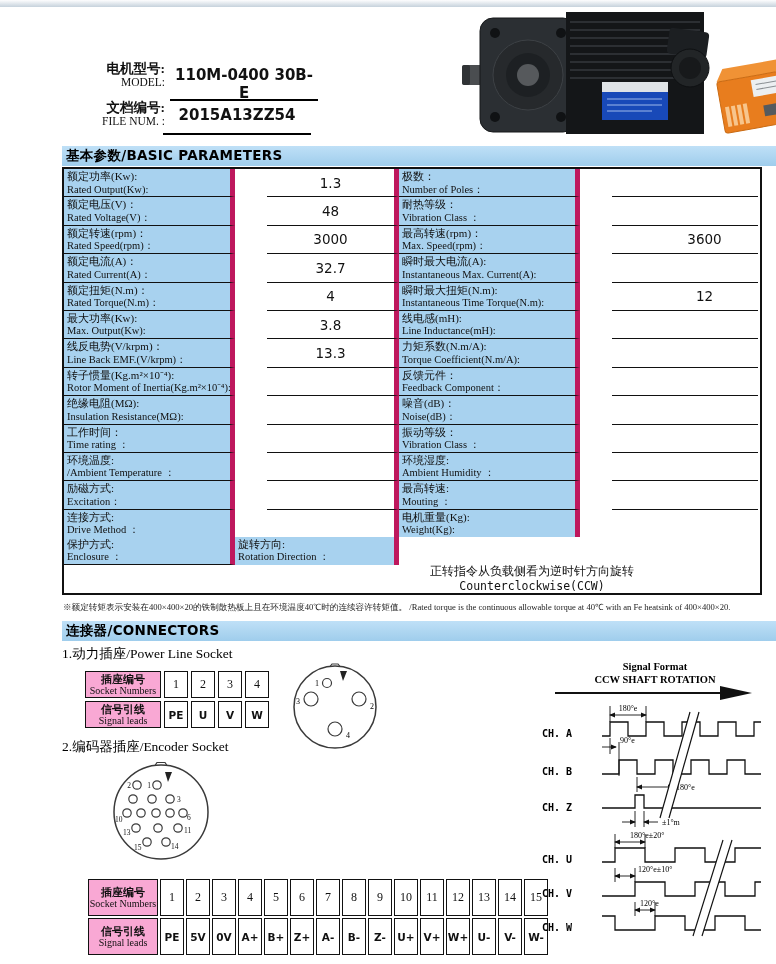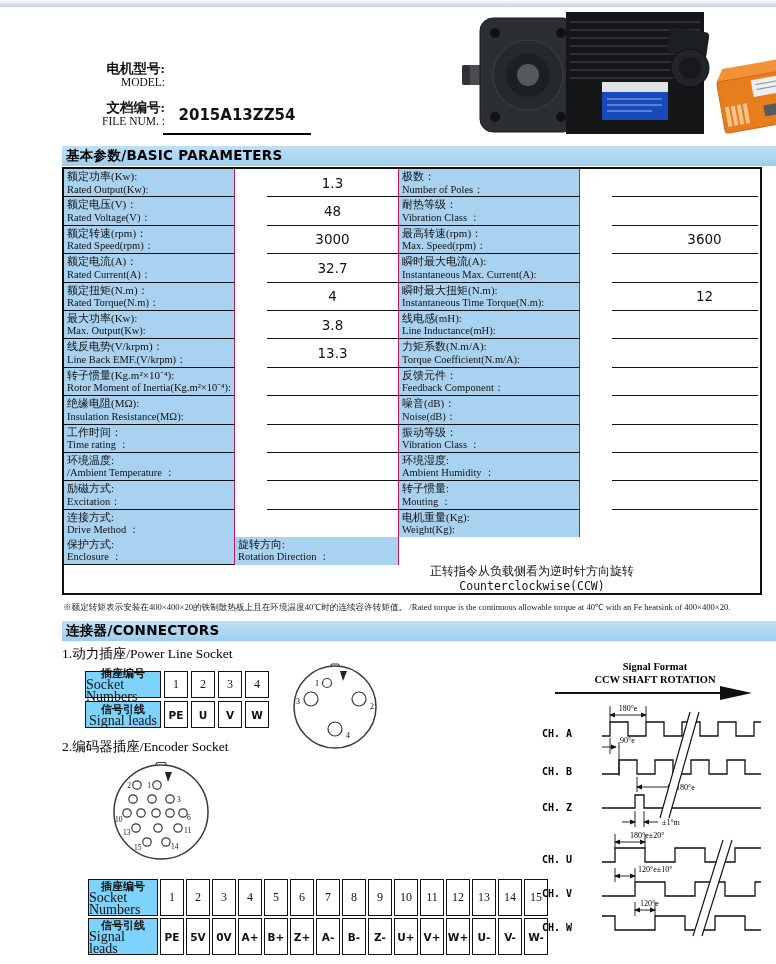--- a/index.html
+++ b/index.html
@@ -15,58 +15,59 @@
           font:600 15px "DejaVu Sans",sans-serif;border-bottom:2px solid #000;}
   
   .bar{position:absolute;left:62px;width:714px;height:20px;
        background:linear-gradient(to bottom,#bfe0f7,#9fcdec);
        display:flex;align-items:center;box-sizing:border-box;padding-left:4px;
        font:700 13.5px "DejaVu Sans",sans-serif;letter-spacing:.3px;color:#000;}
   
   .ptable{position:absolute;left:62px;top:167px;width:700px;border:2px solid #111;
           display:grid;grid-template-columns:171px 164px 181px 178px;
           grid-auto-rows:28.4px;box-sizing:border-box;background:#fff;}
-  .cell{border-right:1px solid #be185d;border-bottom:1px solid #111;box-sizing:border-box;overflow:hidden;}
+  .cell{border-right:5px solid #be185d;border-bottom:1px solid #111;box-sizing:border-box;overflow:hidden;}
   .cell.last-col{border-right:none;padding-left:39px;}
   .lbl{background:#a8d2ef;padding:1px 2px 0 3px;}
   .lbl .zh{font-size:11px;line-height:13.5px;white-space:nowrap;}
   .lbl .en{font-size:10.5px;line-height:12.5px;white-space:nowrap;}
   .val{display:flex;align-items:center;justify-content:center;
        font:13.5px "DejaVu Sans",sans-serif;margin-left:32px;}
   .span3{grid-column:2/5;flex-direction:column;line-height:13.5px;}
   .span3 .vzh{font-size:12px;}
   .span3 .ven{font:11.5px "DejaVu Sans Mono",monospace;}
   .rowc{display:contents;}
   .footnote{position:absolute;left:63px;top:601px;width:712px;font-size:8.6px;color:#222;}
   .subtitle{position:absolute;font-size:13.5px;color:#000;}
   
   .ctable{position:absolute;display:grid;}
   .pcell{border:1.5px solid #111;display:flex;align-items:center;justify-content:center;
          box-sizing:border-box;background:#fff;}
-  .phead{background:#7dd3fc;flex-direction:column;line-height:12px;}
+  .phead{background:#f9a8d4;flex-direction:column;line-height:12px;}
   .phead .zh{font-size:11px;font-weight:600;}
-  .phead .en{font-size:14px;}
+  .phead .en{font-size:10px;}
   .numcell{font-size:12px;font-family:"Liberation Serif",serif;}
   .leadcell{font:700 10.5px "DejaVu Sans",sans-serif;}
   svg text{font-family:"Liberation Serif",serif;}
   .wave{fill:none;stroke:#111;stroke-width:1.3;}
   .dim{stroke:#111;stroke-width:.9;fill:none;}
   .ann{font-size:8px;}
   .chlab{font:700 10px "DejaVu Sans Mono",monospace;}
 </style>
 </head>
 <body>
 
 <div id="page">
   <div class="topstrip"></div>
 
   <div class="hlabel" style="left:60px;top:61px;">
     <div class="zh">电机型号:</div>
     <div class="en">MODEL:</div>
   </div>
+  <div class="hvalue" style="left:170px;top:66px;height:33px;">110M-0400 30B-E</div>
   <div class="hlabel" style="left:60px;top:100px;">
     <div class="zh">文档编号:</div>
     <div class="en">FILE NUM. :</div>
   </div>
   <div class="hvalue" style="left:163px;top:106px;height:27px;">2015A13ZZ54</div>
 
   <svg width="314" height="142" style="position:absolute;left:462px;top:2px;" aria-hidden="true">
 
     <rect x="0" y="63" width="26" height="20" rx="3" fill="#4a4d50"></rect>
     <rect x="0" y="63" width="8" height="20" rx="2" fill="#303336"></rect>
@@ -271,21 +272,21 @@
         <div class="cell val last-col"></div>
       </div>
 
       <div class="rowc">
         <div class="cell lbl">
           <div class="zh">励磁方式:</div>
           <div class="en">Excitation：</div>
         </div>
         <div class="cell val"></div>
         <div class="cell lbl">
-          <div class="zh">转子惯量:</div>
+          <div class="zh">最高转速:</div>
           <div class="en">Mouting ：</div>
         </div>
         <div class="cell val last-col"></div>
       </div>
 
       <div class="rowc">
         <div class="cell lbl">
           <div class="zh">连接方式:</div>
           <div class="en">Drive Method ：</div>
         </div>

